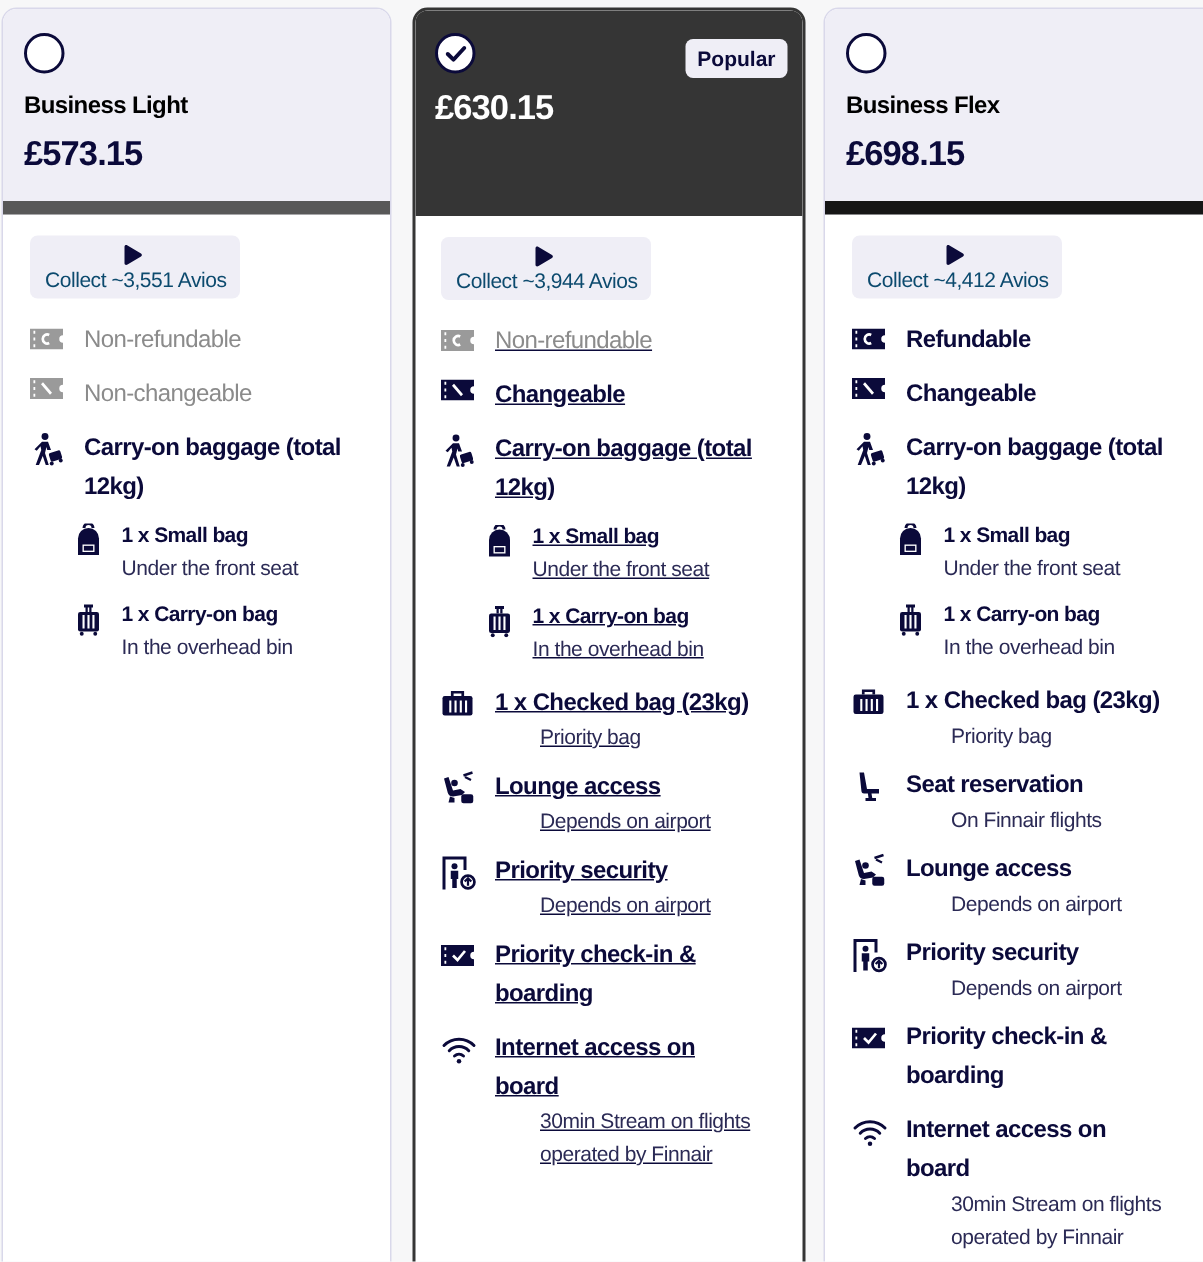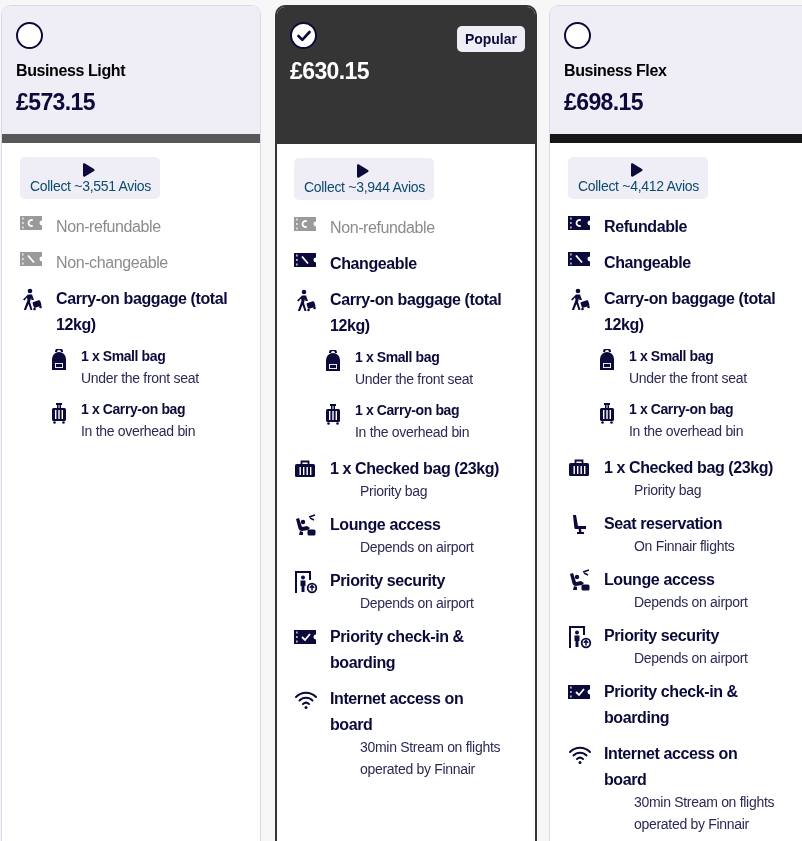--- a/index.html
+++ b/index.html
@@ -45,40 +45,40 @@
     .c2 .price { color: #ffffff; }
 
     .popular {
       position: absolute; top: 19px; right: 10px;
       background: #efeef6; color: #0b0a3a;
       font-size: 14px; font-weight: 700;
       padding: 5px 8px; border-radius: 5px;
     }
 
     .body { padding: 14px 0 0 18px; }
-    .c2 .body { padding-left: 17px; }
+    .c2 .body { padding-left: 17px; text-decoration: underline; }
     .c3 .body { padding-left: 18px; }
 
     .avios {
       display: inline-flex; align-items: center;
       background: #efeef6; border-radius: 5px;
       padding: 5px 9px 5px 10px; font-size: 14px; letter-spacing: -0.3px;
       color: #0c4a6e;
       flex-direction: column;
     }
     .avios svg { margin-right: 6px; }
 
     .feat { display: flex; margin-top: 14px; }
     .feat .ic { width: 36px; flex: 0 0 36px; padding-top: 2px; }
     .feat .txt { flex: 1; }
     .feat .t { font-size: 16px; font-weight: 700; letter-spacing: -0.4px; line-height: 26px; color: #0b0a3a; }
     .feat.dim .t { font-weight: 400; color: #8b8b8b; }
     .feat .s { font-size: 14px; letter-spacing: -0.3px; line-height: 22px; color: #2b2a55; margin-top: -2px; margin-left: 30px; }
     .feat.tight { margin-top: 10px; }
-    .feat.first { margin-top: 15px; }
+    .feat.first { margin-top: 15px; align-items: center; }
 
     .sub { display: flex; margin-top: 7px; margin-left: 30px; }
     .sub .ic { width: 31px; flex: 0 0 31px; padding-top: 4px; }
     .sub .t { font-size: 14px; font-weight: 700; letter-spacing: -0.4px; line-height: 22px; color: #0b0a3a; }
     .sub .s { font-size: 14px; letter-spacing: -0.3px; line-height: 22px; color: #2b2a55; }
     .sub + .sub { margin-top: 9px; }
   </style>
 </head>
 <body>
 

